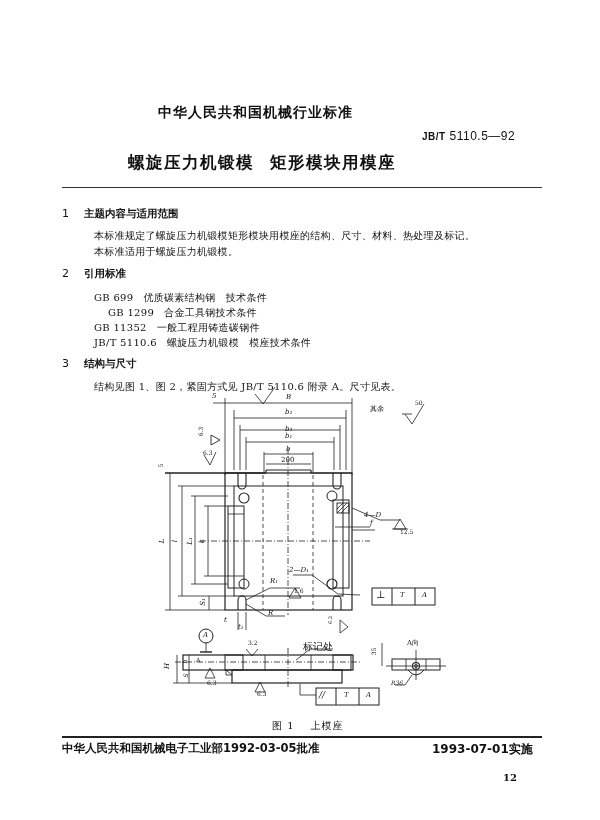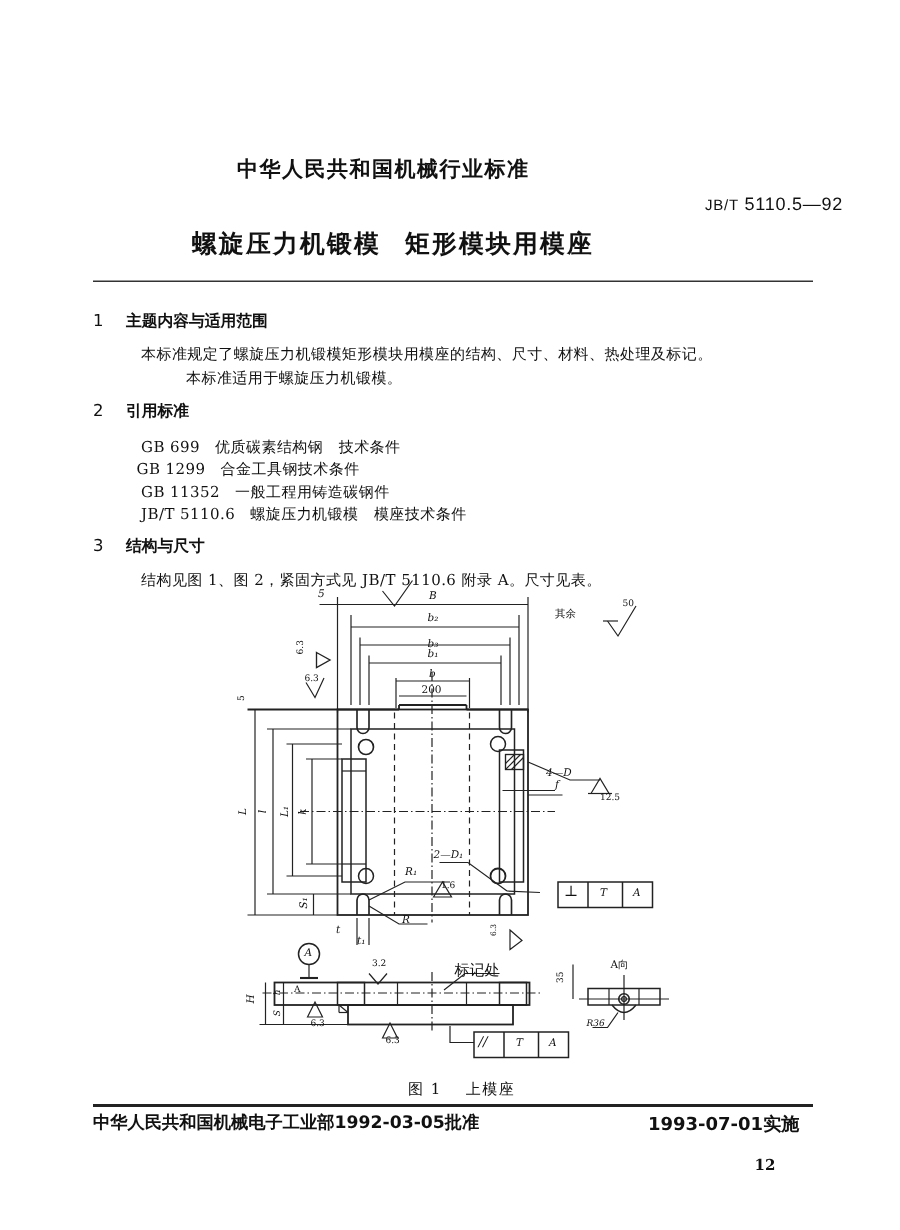--- a/index.html
+++ b/index.html
@@ -1,21 +1,21 @@
 <!DOCTYPE html>
 <html><head>
 <meta charset="utf-8">
 <style>
   * { margin: 0; padding: 0; box-sizing: border-box; }
   html, body { width: 600px; height: 820px; background: #ffffff; overflow: hidden; }
   body { position: relative; font-family: "DejaVu Serif", "Liberation Serif", serif; color: #111; }
   .abs { position: absolute; white-space: nowrap; }
   .header-org { left: 158px; top: 104px; font-family: "DejaVu Sans", "Liberation Sans", sans-serif; font-weight: bold; font-size: 14px; letter-spacing: 1px; }
   .std-no { left: 422px; top: 129px; font-family: "Liberation Sans", "DejaVu Sans", sans-serif; font-size: 12px; letter-spacing: 0.5px; }
-  .std-no b { font-size: 10px; font-weight: normal; margin-left: 48px; }
+  .std-no b { font-size: 10px; font-weight: bold; }
   .title { left: 128px; top: 152px; font-family: "DejaVu Sans", "Liberation Sans", sans-serif; font-weight: bold; font-size: 16.5px; letter-spacing: 1.5px; }
   .title .gap { display: inline-block; width: 16px; }
   .sec-head { font-family: "DejaVu Sans", "Liberation Sans", sans-serif; font-weight: bold; font-size: 10.5px; }
   .sec-head .num { display: inline-block; width: 22px; font-weight: normal; font-size: 11px; }
   .para { font-size: 10px; letter-spacing: 0.3px; }
   .ref { font-size: 10px; letter-spacing: 0.3px; }
   .ref .code { display: inline-block; margin-right: 10px; }
   .rule { position: absolute; left: 62px; width: 480px; height: 1px; background: #222; }
   .footer { font-family: "DejaVu Sans", "Liberation Sans", sans-serif; font-weight: bold; font-size: 11.5px; }
   .page-no { left: 503px; top: 772px; font-family: "DejaVu Serif", serif; font-weight: bold; font-size: 10px; }
@@ -26,25 +26,25 @@
 <body>
 
 <div class="abs header-org">中华人民共和国机械行业标准</div>
 <div class="abs std-no"><b>JB/T</b> <span>5110.5—92</span></div>
 <div class="abs title"><span>螺旋压力机锻模</span><span class="gap"></span><span>矩形模块用模座</span></div>
 
 <div class="rule" style="top:187px; height:1px; background:#333;"></div>
 
 <div class="abs sec-head" style="left:62px; top:207px;"><span class="num">1</span><span>主题内容与适用范围</span></div>
 <div class="abs para" style="left:94px; top:229px;">本标准规定了螺旋压力机锻模矩形模块用模座的结构、尺寸、材料、热处理及标记。</div>
-<div class="abs para" style="left:94px; top:245px;margin-left:30px;">本标准适用于螺旋压力机锻模。</div>
+<div class="abs para" style="left:94px; top:245px;">本标准适用于螺旋压力机锻模。</div>
 
 <div class="abs sec-head" style="left:62px; top:267px;"><span class="num">2</span><span>引用标准</span></div>
 <div class="abs ref" style="left:94px; top:291px;"><span class="code">GB 699</span><span>优质碳素结构钢　技术条件</span></div>
-<div class="abs ref" style="left:91px; top:306px;"><span class="code">GB 1299</span><span>合金工具钢技术条件</span></div>
+<div class="abs ref" style="left:108px; top:306px;"><span class="code">GB 1299</span><span>合金工具钢技术条件</span></div>
 <div class="abs ref" style="left:94px; top:321px;"><span class="code">GB 11352</span><span>一般工程用铸造碳钢件</span></div>
 <div class="abs ref" style="left:94px; top:336px;"><span class="code">JB/T 5110.6</span><span>螺旋压力机锻模　模座技术条件</span></div>
 
 <div class="abs sec-head" style="left:62px; top:357px;"><span class="num">3</span><span>结构与尺寸</span></div>
 <div class="abs para" style="left:94px; top:380px;">结构见图 1、图 2，紧固方式见 JB/T 5110.6 附录 A。尺寸见表。</div>
 
 <svg class="abs" style="left:0; top:0;" width="600" height="820" viewBox="0 0 600 820" xmlns="http://www.w3.org/2000/svg">
   <g stroke="#222" fill="none" stroke-width="0.8">
 
     <line x1="225" y1="398" x2="225" y2="475"></line>

